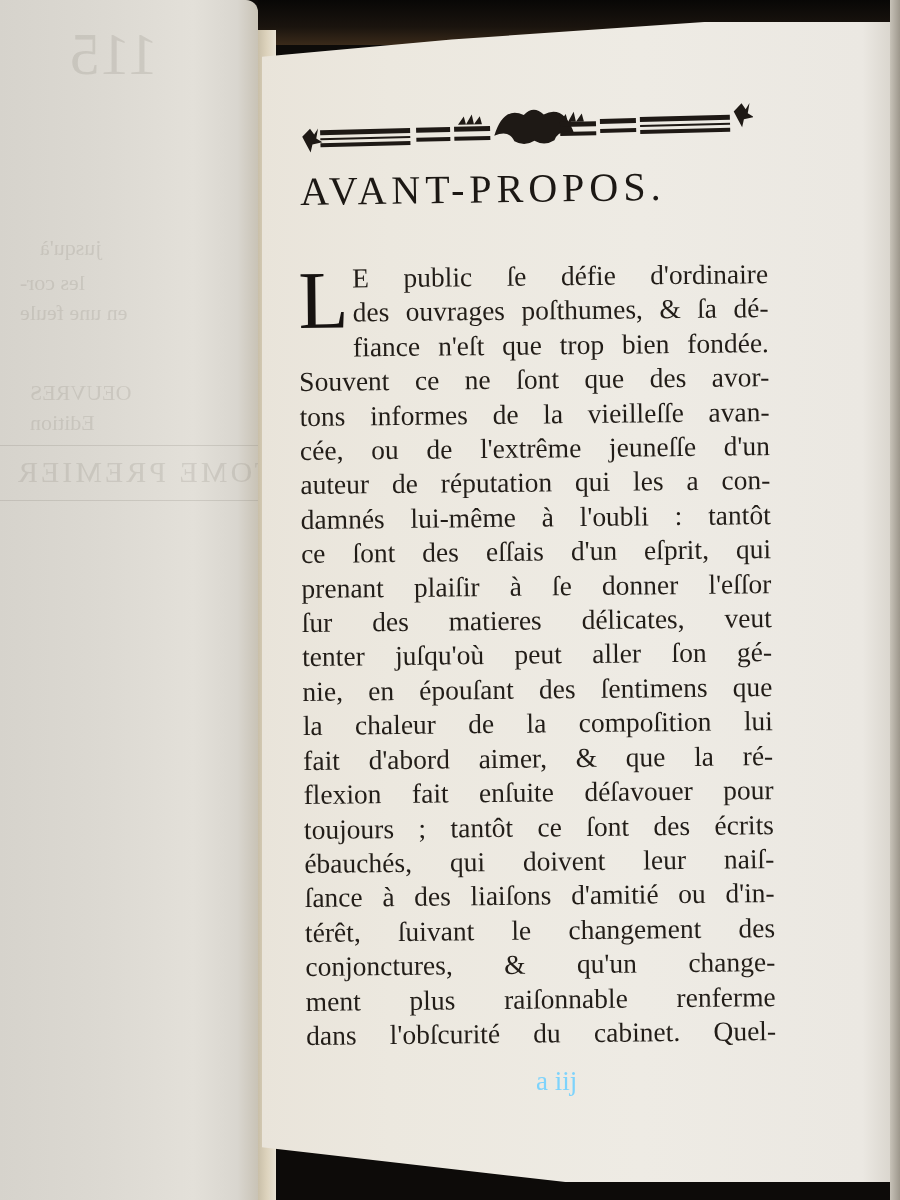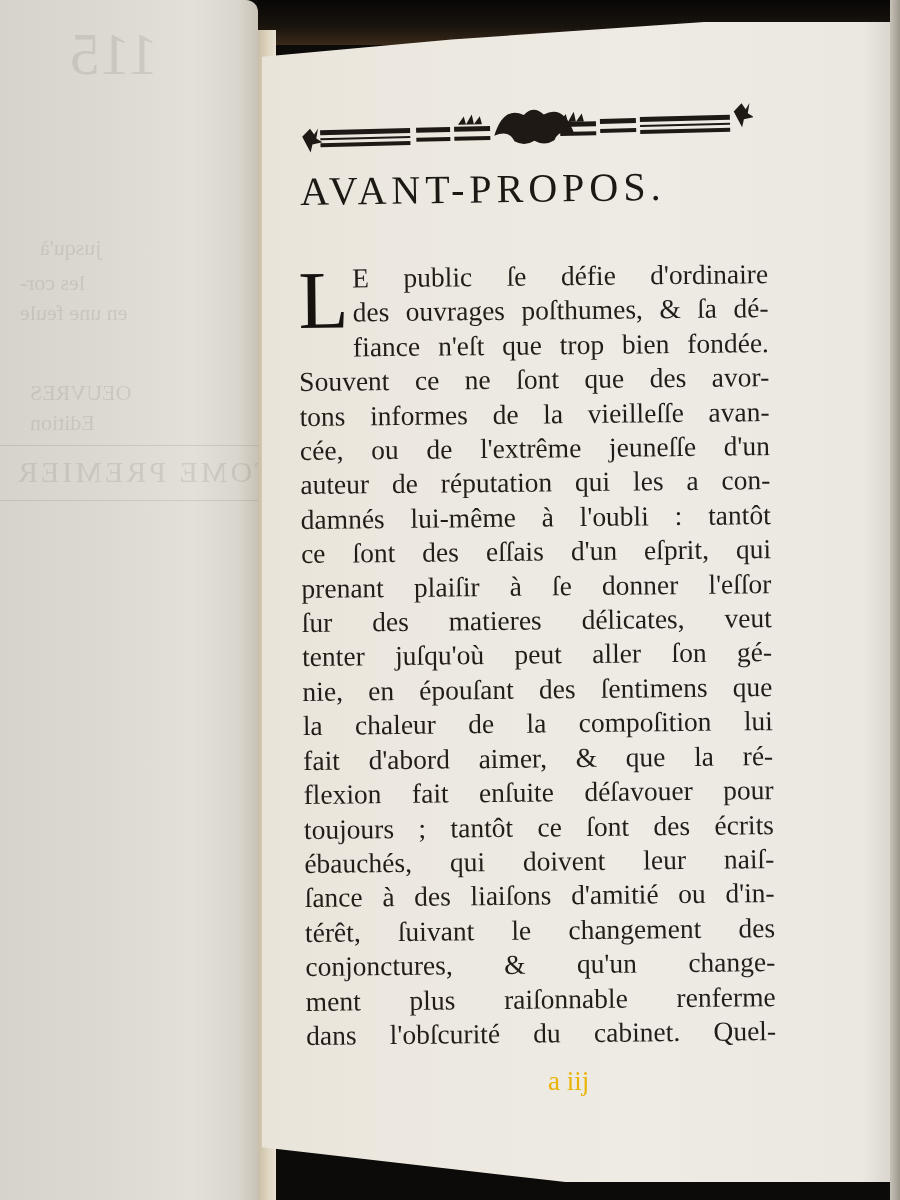--- a/index.html
+++ b/index.html
@@ -42,22 +42,22 @@
     position: absolute; left: 298px; top: 262px; width: 470px;
     font-family: "Liberation Serif", serif; font-size: 27.5px; line-height: 34.4px;
     color: #221d18; transform: rotate(-0.6deg); transform-origin: left top;
   }
   .line { display: block; white-space: nowrap; text-align: justify; text-align-last: justify; }
   .dropcap {
     float: left; font-size: 82px; line-height: 62px; margin: 8px 4px 0 0;
     font-family: "Liberation Serif", serif; color: #161210;
   }
   .signature {
-    position: absolute; left: 548px; top: 1066px;
-    font-family: "Liberation Serif", serif; font-size: 27px; color: #eab308;
+    position: absolute; left: 536px; top: 1066px;
+    font-family: "Liberation Serif", serif; font-size: 27px; color: #7dd3fc;
   }
   .page-edge-right {
     position: absolute; left: 890px; top: 0; width: 10px; height: 1200px;
     background: linear-gradient(90deg, #c7c2b8, #9d978c);
   }
 </style>
 </head>
 <body>
 
 <div class="left-page">

